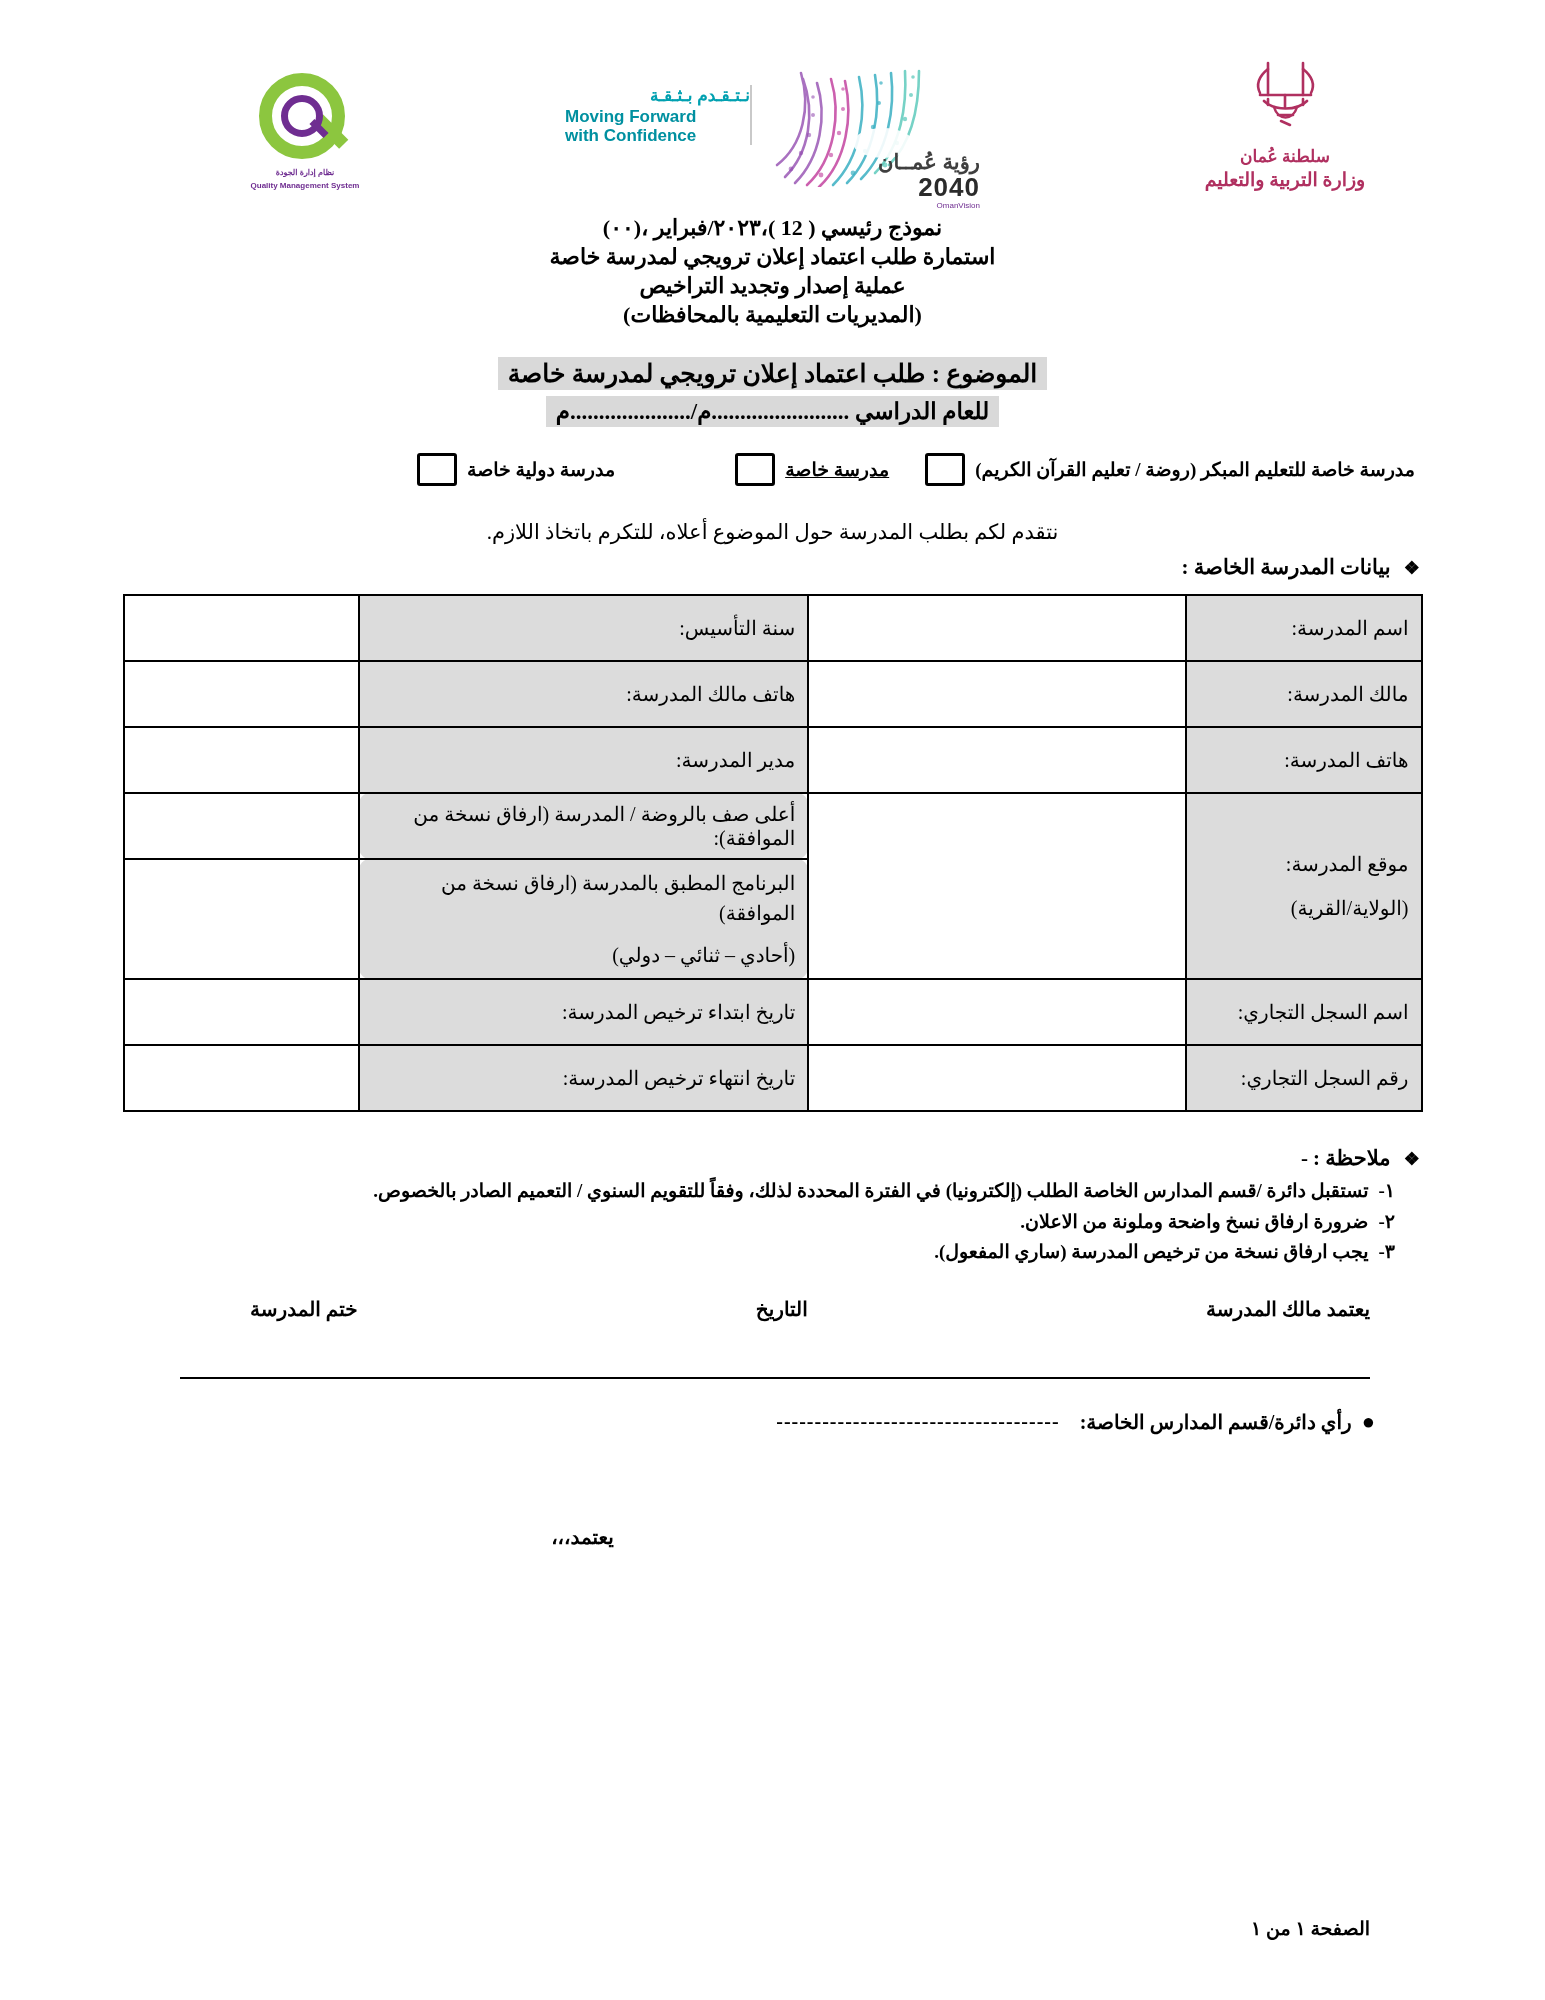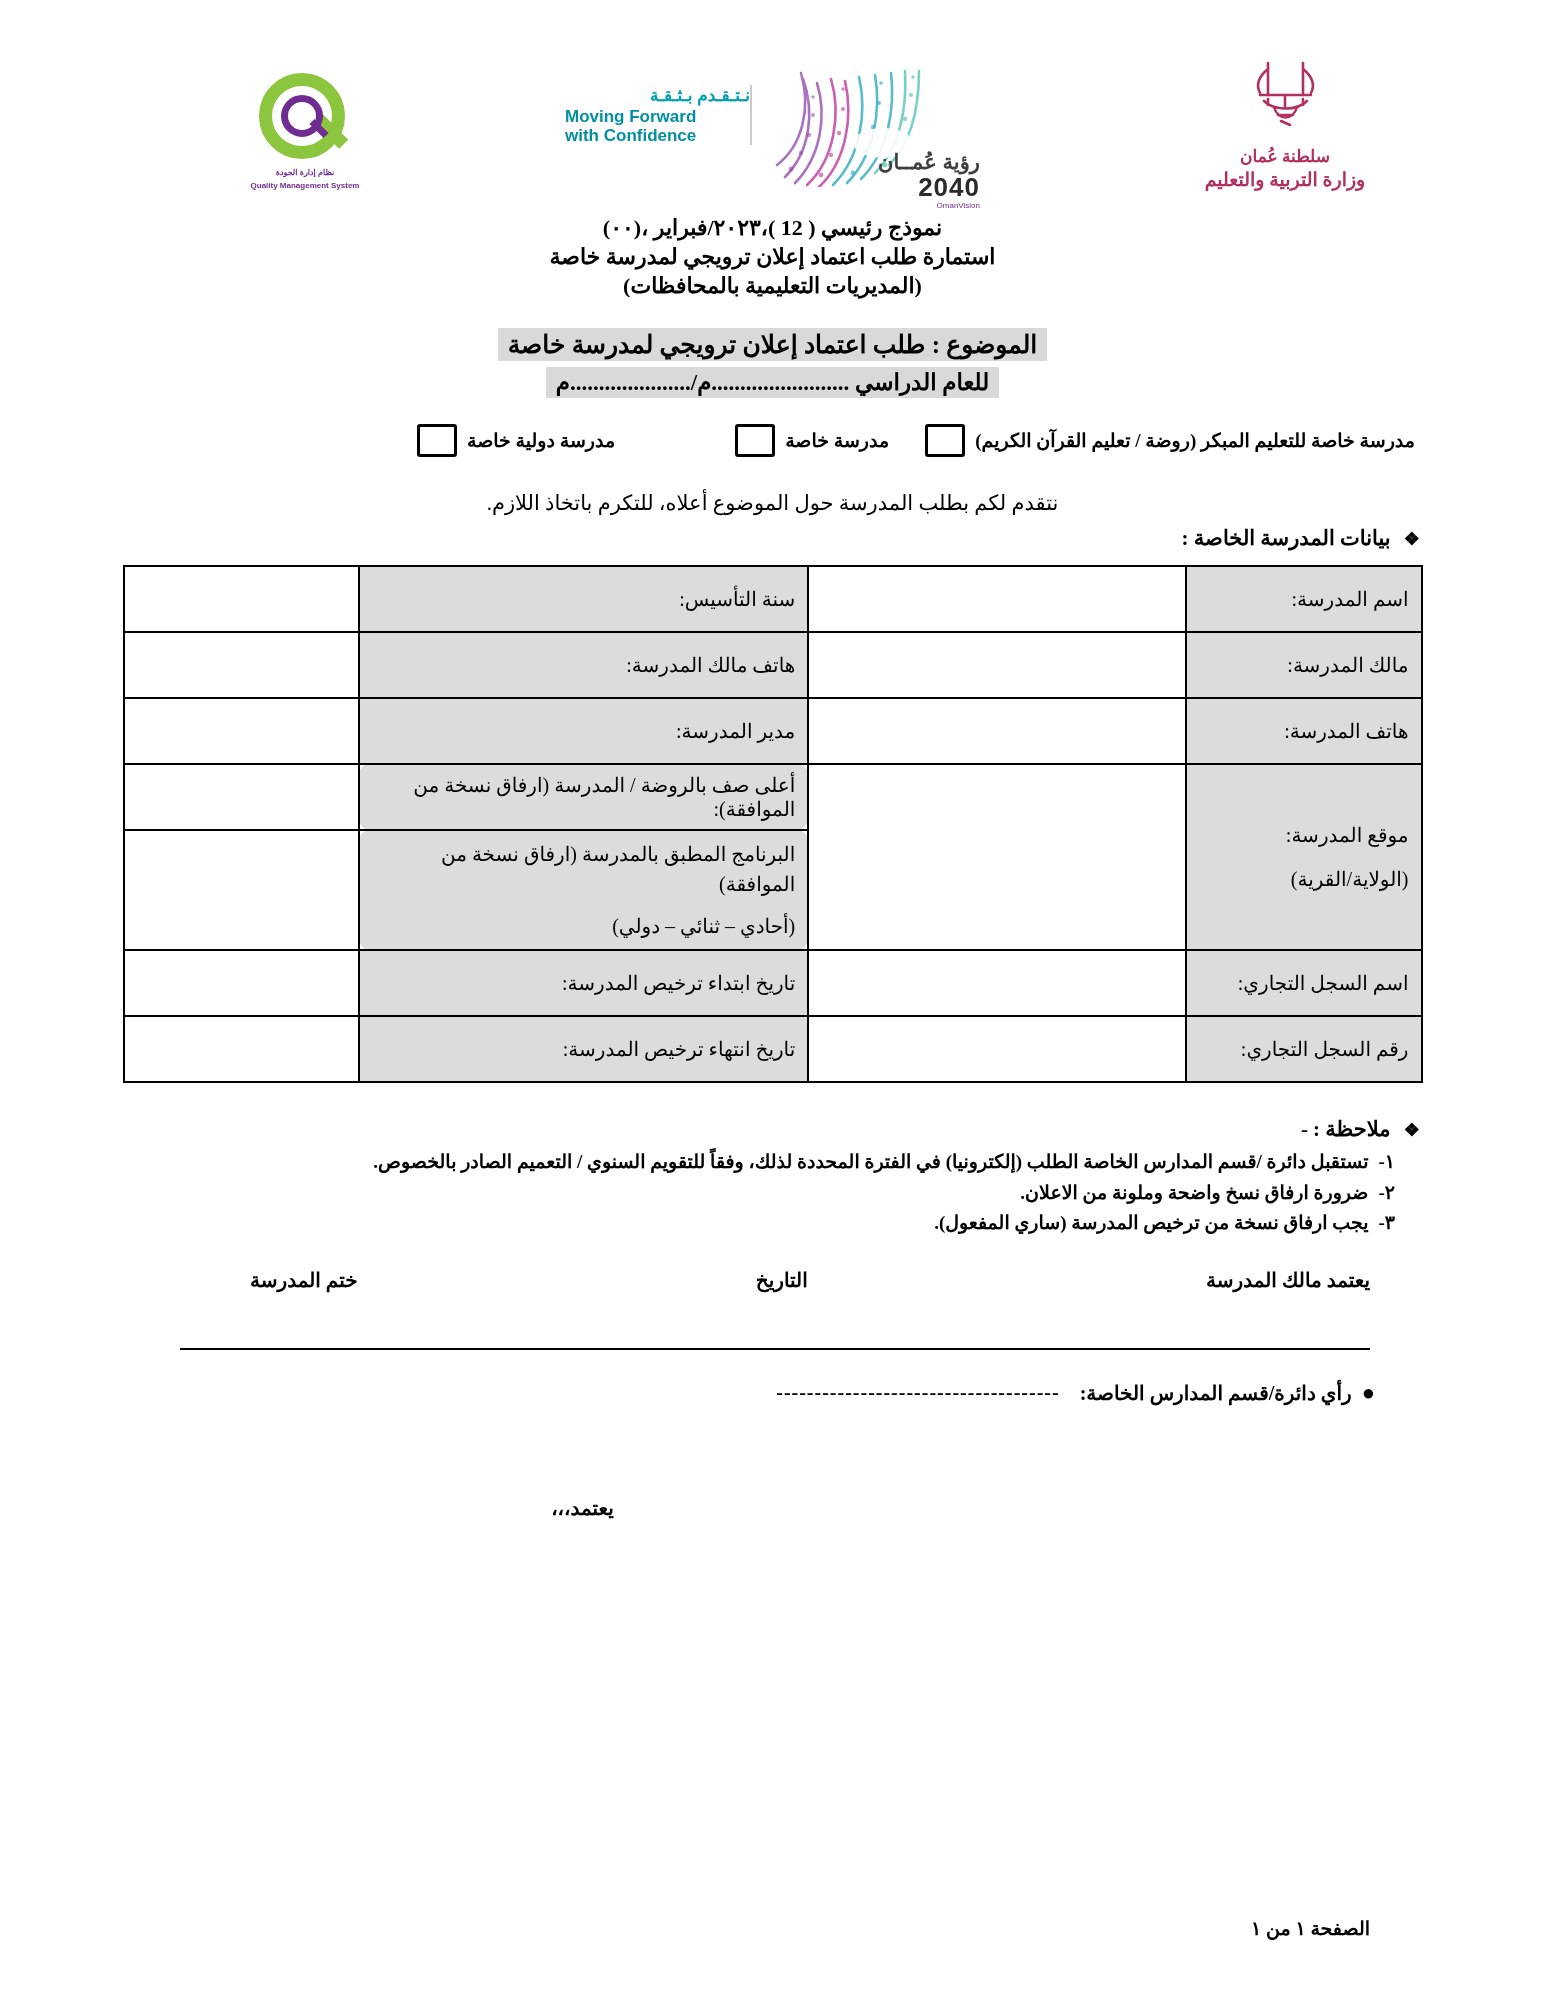--- a/index.html
+++ b/index.html
@@ -164,21 +164,21 @@
     margin: 26px 130px 0 160px;
     gap: 0;
   }
   .cb-item {
     display: flex;
     flex-direction: row;
     align-items: center;
     gap: 10px;
   }
   .cb-item.first { margin-left: 36px; }
-  .cb-item.second { margin-left: 120px; }
+  .cb-item.second { margin-left: 120px; text-decoration: underline; }
   .cb-box {
     width: 34px; height: 27px;
     border: 3px solid #000;
     border-radius: 3px;
     flex: 0 0 auto;
     background: #fff;
   }
   .cb-label { font-size: 19px; font-weight: bold; white-space: nowrap; }
 
   
@@ -400,20 +400,21 @@
         </g>
       </svg>
       <div class="ministry-name1">سلطنة عُمان</div>
       <div class="ministry-name2">وزارة التربية والتعليم</div>
     </div>
   </div>
 
   <div class="title-block">
     <div>نموذج رئيسي ( 12 )،٢٠٢٣/فبراير ،(٠٠)</div>
     <div>استمارة طلب اعتماد إعلان ترويجي لمدرسة خاصة</div>
+    <div>عملية إصدار وتجديد التراخيص</div>
     <div>(المديريات التعليمية بالمحافظات)</div>
   </div>
 
   <div class="subject-wrap">
     <span class="subject-line">الموضوع : طلب اعتماد إعلان ترويجي لمدرسة خاصة</span>
   </div>
   <div class="year-wrap">
     <span class="year-line">للعام الدراسي ........................م/.....................م</span>
   </div>
 

